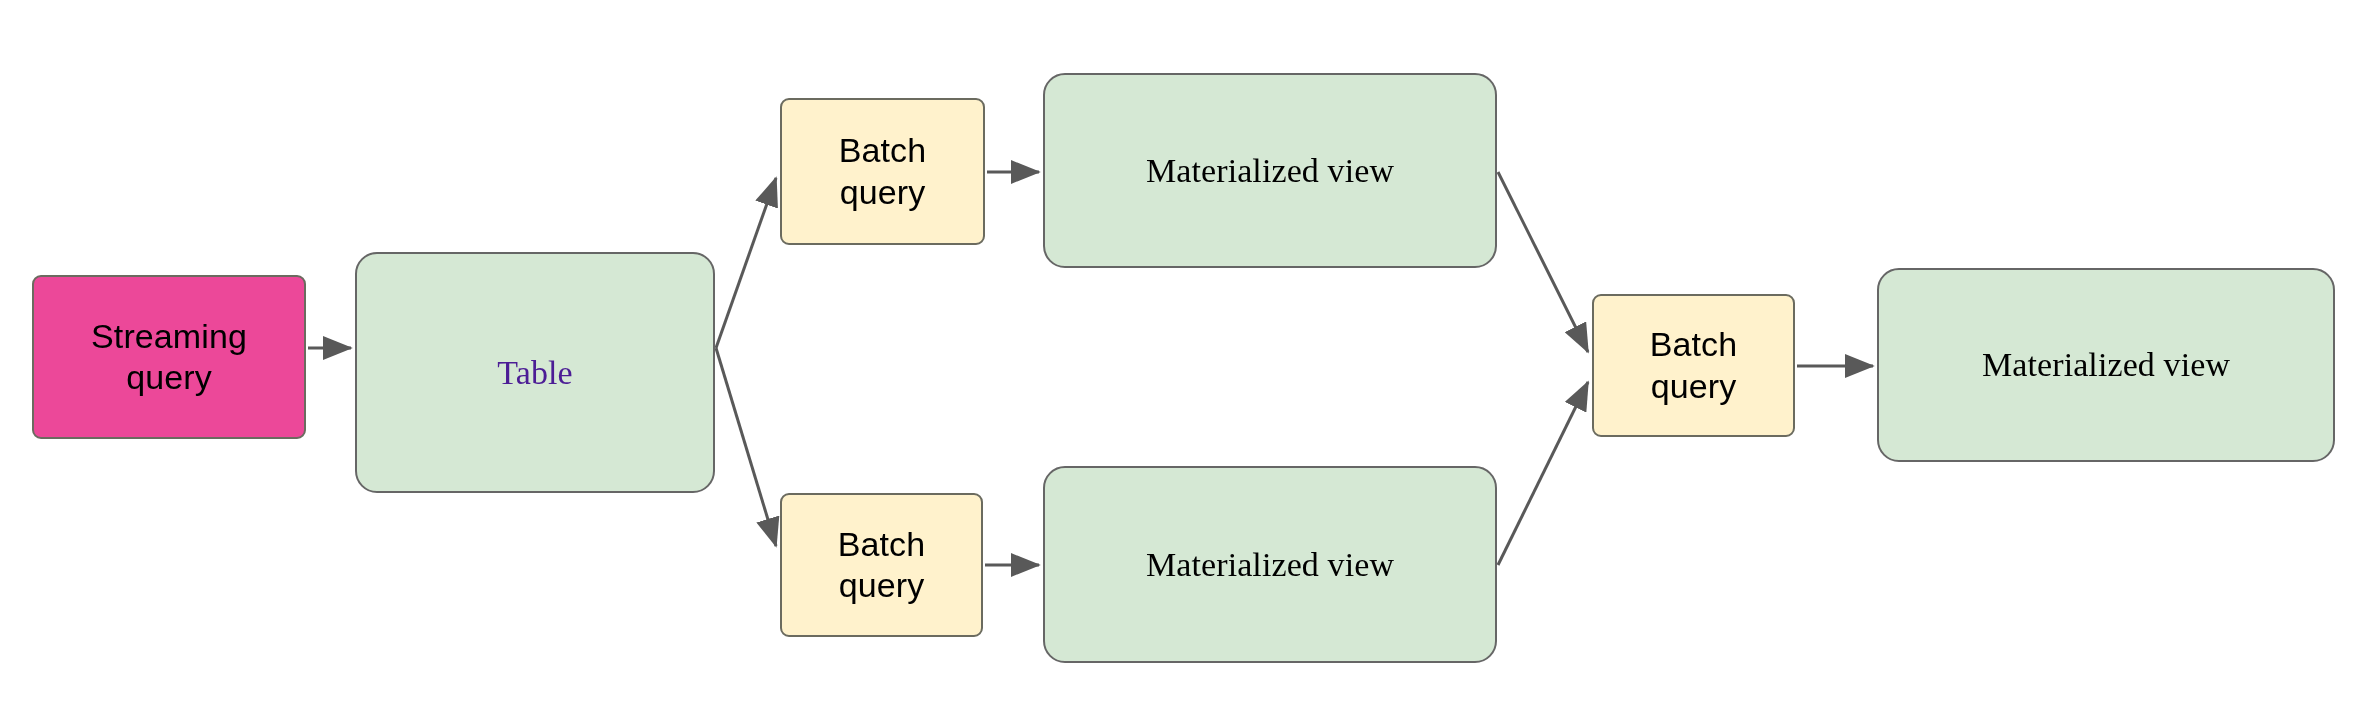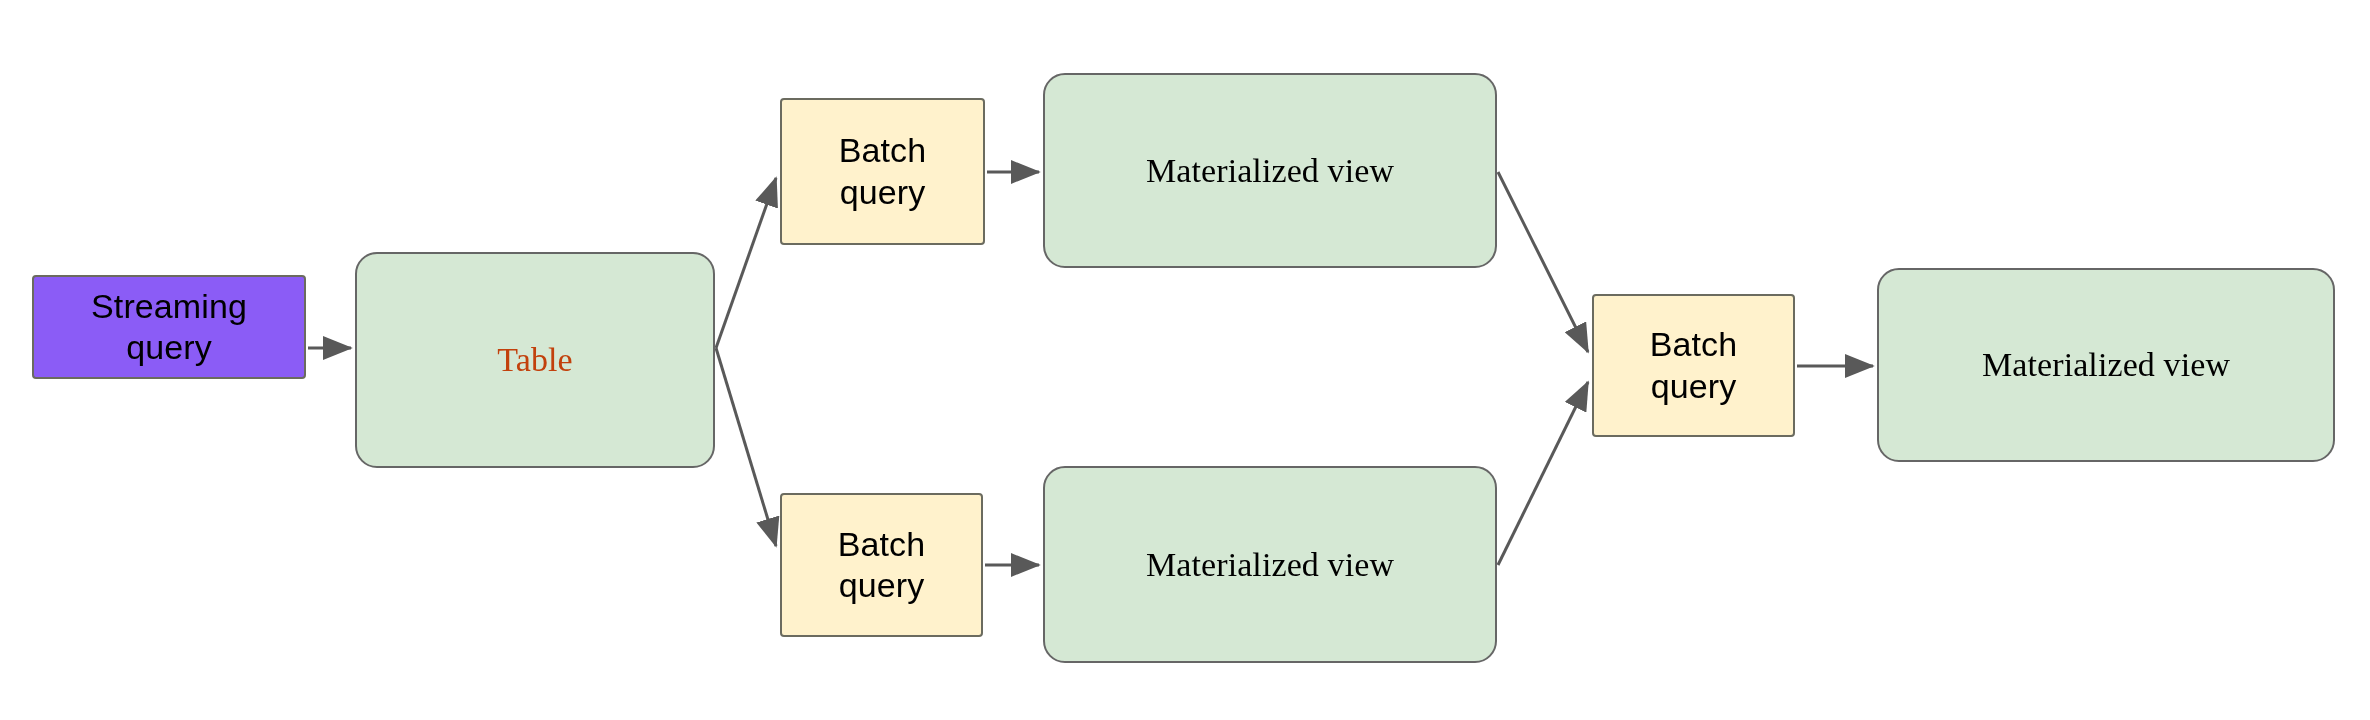--- a/index.html
+++ b/index.html
@@ -34,21 +34,21 @@
     color: #000000;
     font-size: 34px;
     line-height: 1.22;
     letter-spacing: 0.1px;
     border: 2px solid #666666;
     z-index: 2;
   }
   .node.process {
     background: #fff2cc;
     border-color: #6b6b5f;
-    border-radius: 4px;
+    border-radius: 9px;
     justify-content: center;
   }
   .node.store {
     background: #d5e8d4;
     border-color: #666666;
     border-radius: 22px;
     font-family: Liberation Serif, serif;
   }
   .node-label {
     display: block;
@@ -73,25 +73,25 @@
         <line x1="716" y1="348" x2="776" y2="546" stroke="#595959" stroke-width="3" marker-end="url(#arrowhead)"></line>
         <line x1="987" y1="172" x2="1039" y2="172" stroke="#595959" stroke-width="3" marker-end="url(#arrowhead)"></line>
         <line x1="985" y1="565" x2="1039" y2="565" stroke="#595959" stroke-width="3" marker-end="url(#arrowhead)"></line>
         <line x1="1498" y1="172" x2="1588" y2="352" stroke="#595959" stroke-width="3" marker-end="url(#arrowhead)"></line>
         <line x1="1498" y1="565" x2="1588" y2="382" stroke="#595959" stroke-width="3" marker-end="url(#arrowhead)"></line>
         <line x1="1797" y1="366" x2="1873" y2="366" stroke="#595959" stroke-width="3" marker-end="url(#arrowhead)"></line>
       </g>
   </svg>
 
   <div id="nodes-group">
-      <div class="node process" style="left: 32px; top: 275px; width: 274px; height: 104px; background: #8b5cf6; border-color: rgb(107, 107, 95); color: rgb(0, 0, 0);">
+      <div class="node process" style="left: 32px; top: 275px; width: 274px; height: 164px; background: #ec4899; border-color: rgb(107, 107, 95); color: rgb(0, 0, 0);">
         <span class="node-label">Streaming
 query</span>
       </div>
-      <div class="node store" style="left: 355px; top: 252px; width: 360px; height: 216px; background: rgb(213, 232, 212); border-color: rgb(102, 102, 102); color: #c2410c;">
+      <div class="node store" style="left: 355px; top: 252px; width: 360px; height: 241px; background: rgb(213, 232, 212); border-color: rgb(102, 102, 102); color: #4c1d95;">
         <span class="node-label">Table</span>
       </div>
       <div class="node process" style="left: 780px; top: 98px; width: 205px; height: 147px; background: rgb(255, 242, 204); border-color: rgb(107, 107, 95); color: rgb(0, 0, 0);">
         <span class="node-label">Batch
 query</span>
       </div>
       <div class="node store" style="left: 1043px; top: 73px; width: 454px; height: 195px; background: rgb(213, 232, 212); border-color: rgb(102, 102, 102); color: rgb(0, 0, 0);">
         <span class="node-label">Materialized view</span>
       </div>
       <div class="node process" style="left: 780px; top: 493px; width: 203px; height: 144px; background: rgb(255, 242, 204); border-color: rgb(107, 107, 95); color: rgb(0, 0, 0);">

